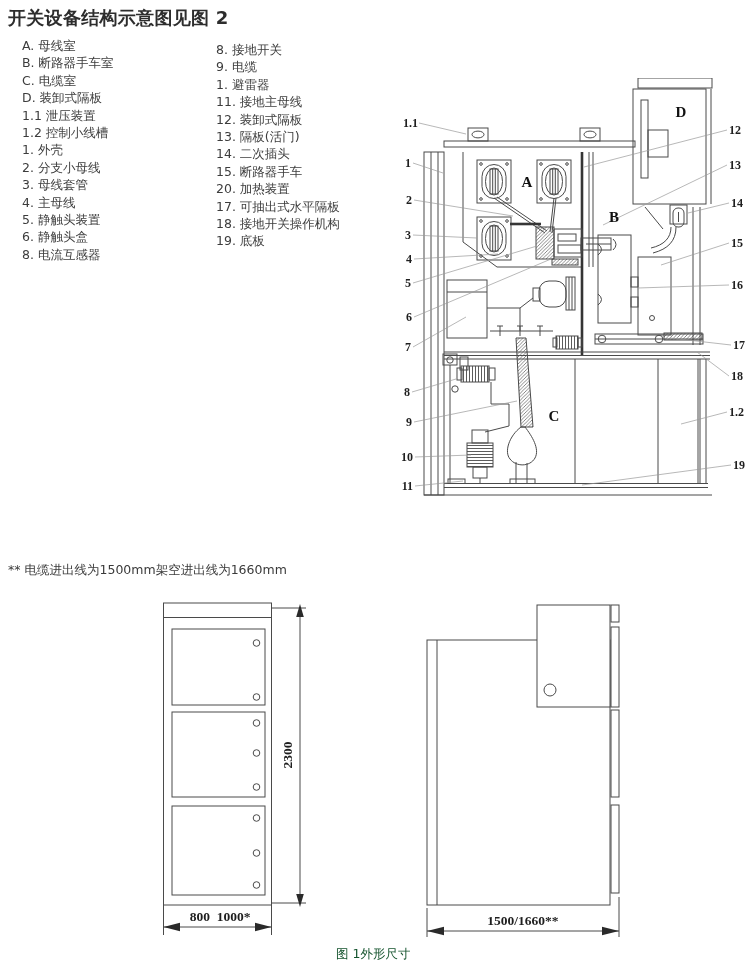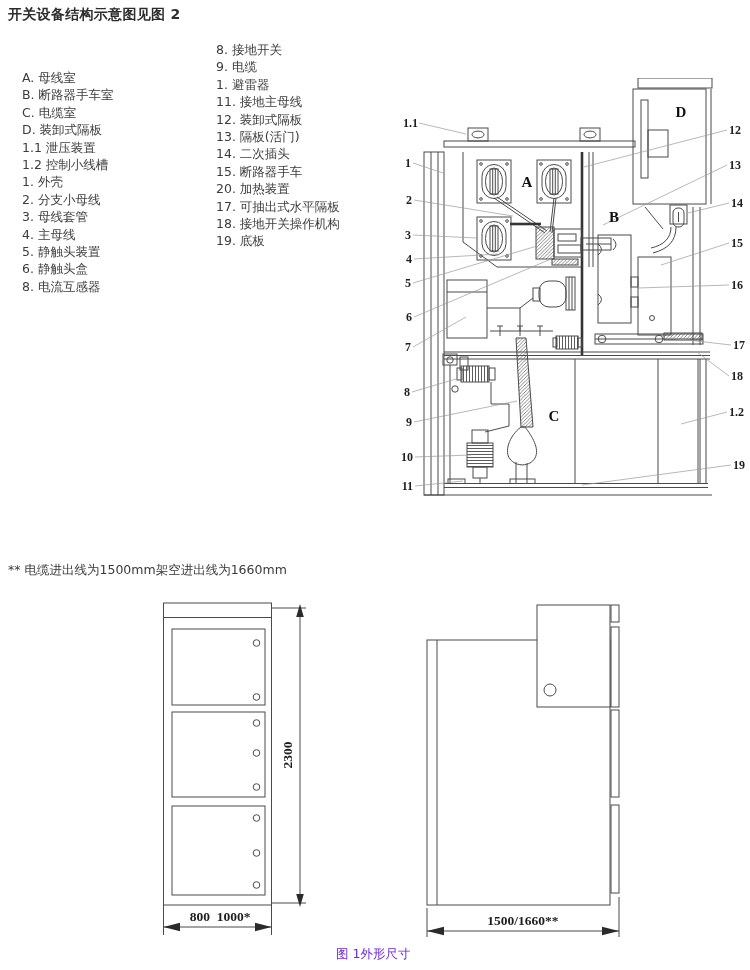--- a/index.html
+++ b/index.html
@@ -1,29 +1,29 @@
 <!DOCTYPE html>
 <html><head>
 <meta charset="utf-8">
 <style>
   * { margin:0; padding:0; box-sizing:border-box; }
   html,body { background:#fff; }
   .page { position:relative; width:750px; height:970px; background:#ffffff; overflow:hidden;
           font-family:"DejaVu Sans","Liberation Sans",sans-serif; color:#3a3a3a; }
-  .h-title { position:absolute; font-size:14px; font-weight:bold; color:#2d2d2d; letter-spacing:.3px; }
+  .h-title { position:absolute; font-size:18px; font-weight:bold; color:#2d2d2d; letter-spacing:.3px; }
   #fig2-title { left:8px; top:6px; }
   #fig1-title { left:8px; top:516px; }
   .legend { position:absolute; font-size:12.5px; color:#3c3c3c; }
   .legend .li { height:17.4px; line-height:17.4px; white-space:pre; }
-  #legend-col1 { left:22px; top:37px;margin-top:32px; }
+  #legend-col1 { left:22px; top:37px; }
   #legend-col2 { left:216px; top:41px; }
   .note { position:absolute; left:8px; font-size:12.5px; color:#3a3a3a; }
   #note1 { top:541px; }
   #note2 { top:562px; }
-  #fig1-caption { position:absolute; left:336px; top:946px; font-size:12.5px; color:#6d28d9; }
+  #fig1-caption { position:absolute; left:336px; top:946px; font-size:12.5px; color:#14532d; }
   svg { position:absolute; }
   #fig2svg { left:395px; top:78px; width:355px; height:424px; }
   #fig1svg { left:150px; top:595px; width:480px; height:350px; }
   .ln  { stroke:#4a4a4a; stroke-width:1; fill:none; }
   .thk { stroke:#353535; stroke-width:2.6; }
   .ld  { stroke:#999999; stroke-width:.7; fill:none; }
   .arr { fill:#2a2a2a; stroke:none; }
   text.co   { font-family:"Liberation Serif","DejaVu Serif",serif; font-size:12px;  font-weight:bold; fill:#1f1f1f; stroke:none; }
   text.comp { font-family:"Liberation Serif","DejaVu Serif",serif; font-size:15px;  font-weight:bold; fill:#101010; stroke:none; }
   text.dim  { font-family:"Liberation Serif","DejaVu Serif",serif; font-size:13.5px; font-weight:bold; fill:#1f1f1f; stroke:none; white-space:pre; }

